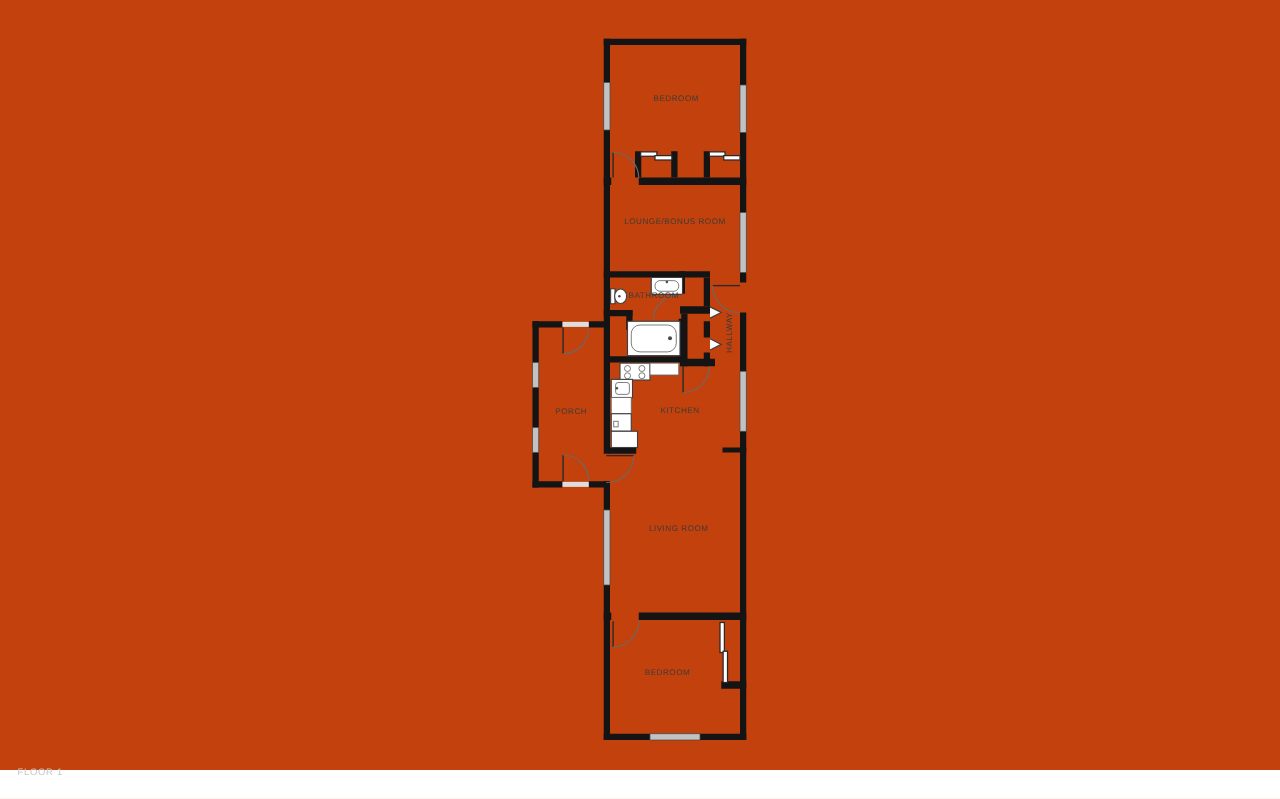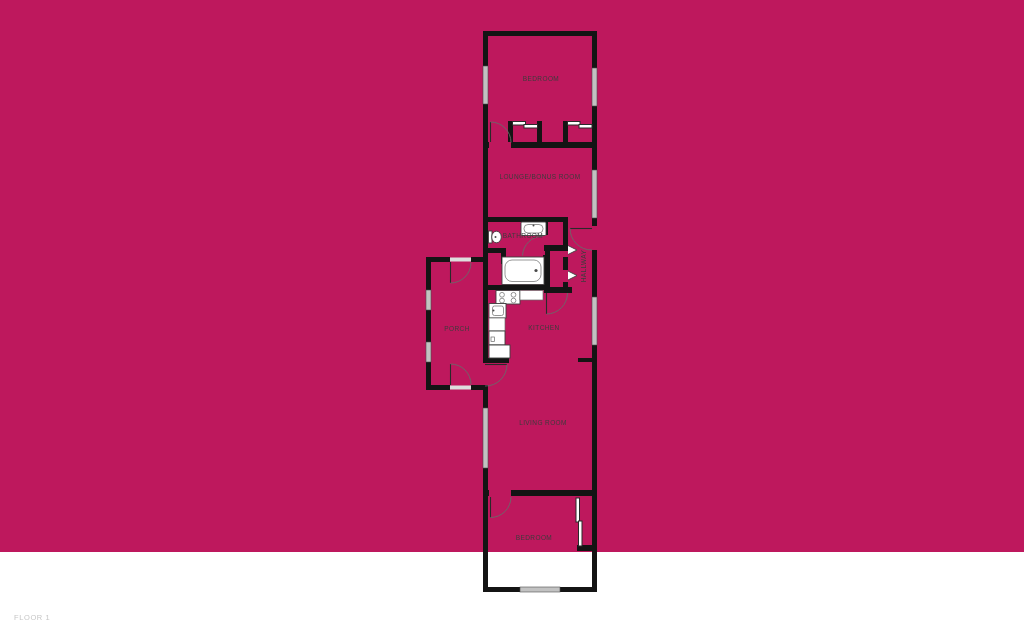--- a/index.html
+++ b/index.html
@@ -7,22 +7,22 @@
     padding: 0;
     width: 1024px;
     height: 639px;
     background: #ffffff;
     overflow: hidden;
     font-family: "Liberation Sans", sans-serif;
   }
   .canvas {
     position: relative;
     width: 1024px;
-    height: 552px;
-    background: #be185d;
+    height: 616px;
+    background: #c2410c;
   }
   svg { position: absolute; left: 0; top: 0; }
   .wall { fill: #141414; stroke: none; }
   .window { fill: #c2c2c2; stroke: #4d4d4d; stroke-width: 0.6; }
   .threshold { fill: #dedede; }
   .arc { fill: none; stroke: #6a6a6a; stroke-width: 0.9; }
   .leaf { fill: none; stroke: #2a2a2a; stroke-width: 1.1; }
   .fixture { fill: #ffffff; stroke: #3f3f3f; stroke-width: 0.9; }
   .fixture-thin { fill: #ffffff; stroke: #6a6a6a; stroke-width: 0.7; }
   .dot { fill: #4a4a4a; stroke: none; }

